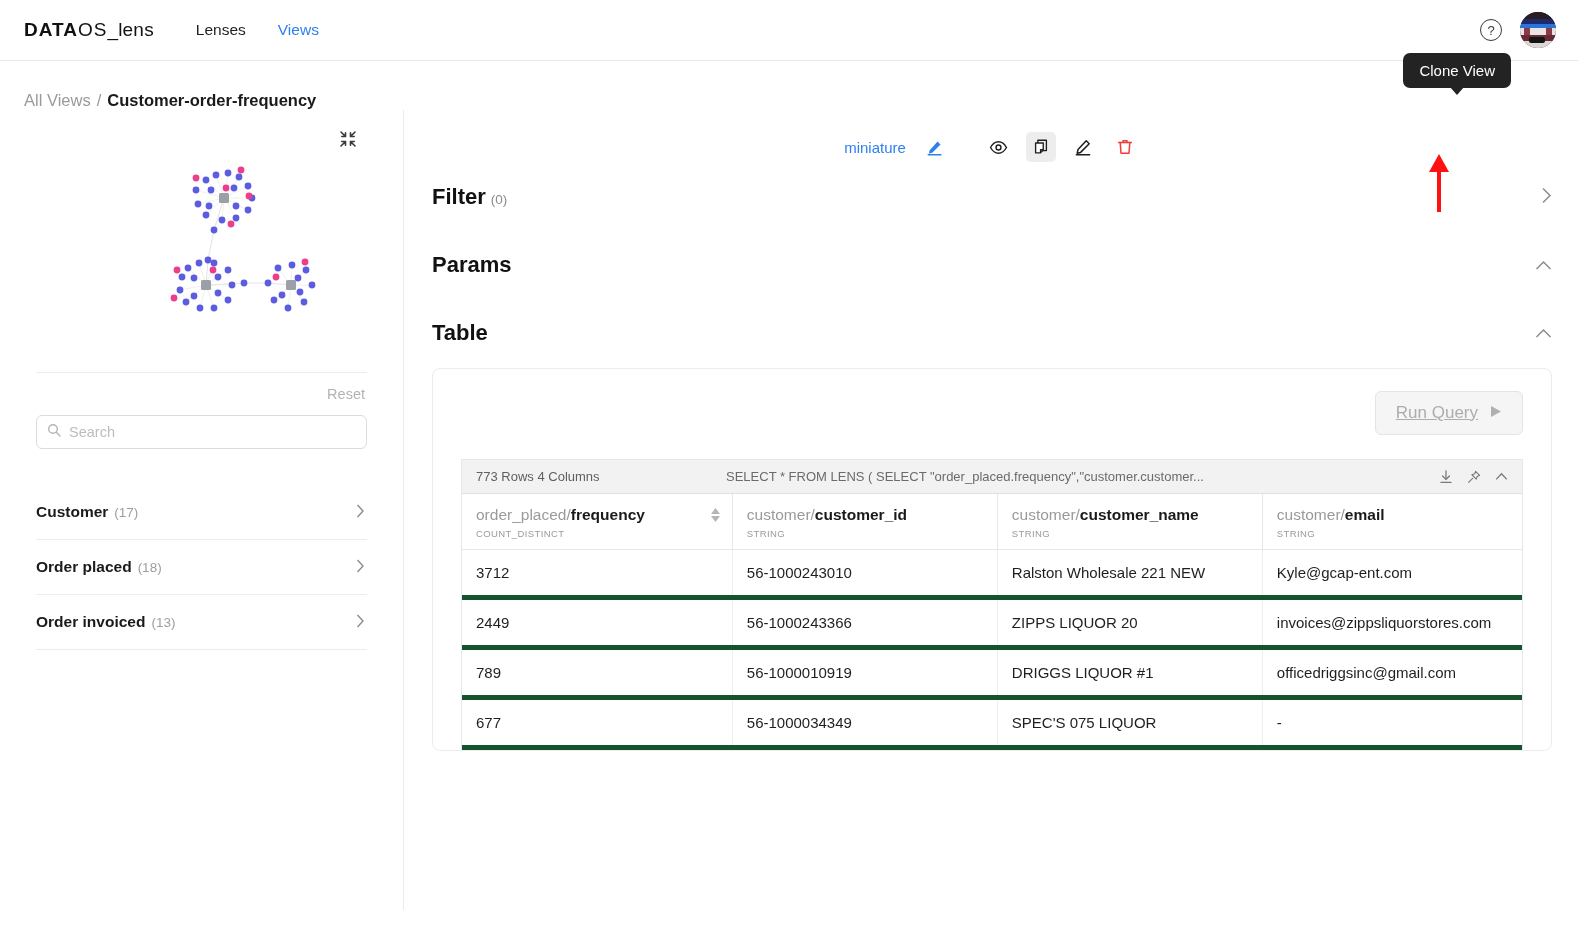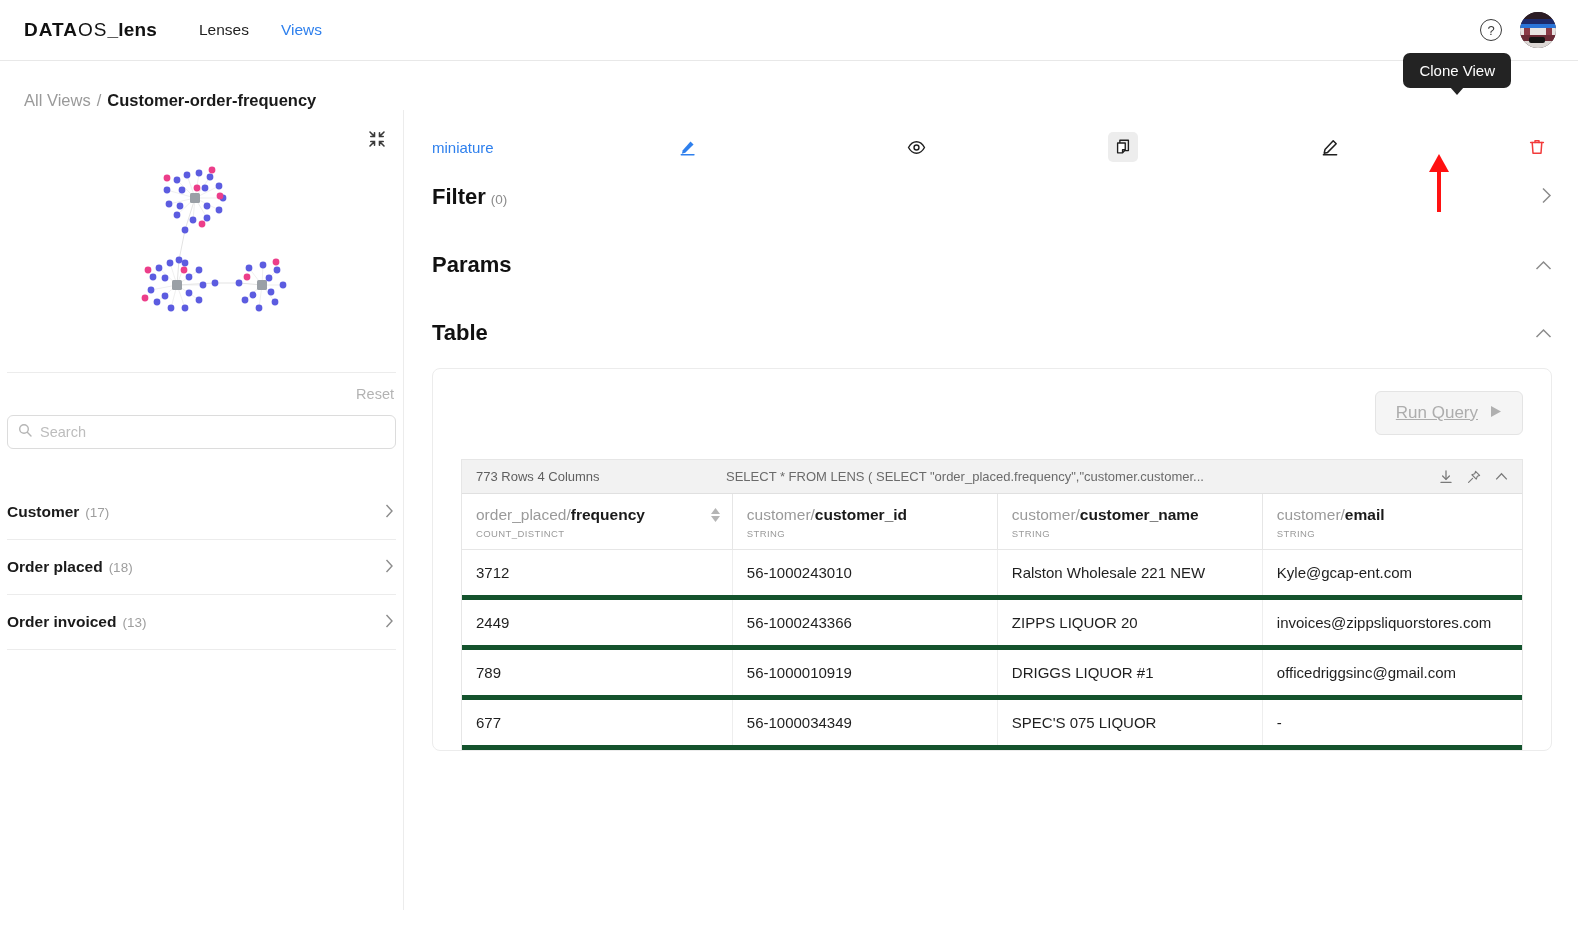--- a/index.html
+++ b/index.html
@@ -22,21 +22,21 @@
   }
   .brand {
     font-size: 19px;
     letter-spacing: 0.2px;
     display: flex;
     align-items: baseline;
     margin-left: 2px;
   }
   .brand .b1 { font-weight: 700; color: #111; letter-spacing: 1px; }
   .brand .b2 { font-weight: 400; color: #111; letter-spacing: 1px; }
-  .brand .b3 { font-weight: 700; color: #111; }
+  .brand .b3 { font-weight: 400; color: #111; }
 
   .navlinks { display: flex; gap: 32px; margin-left: 42px; }
   .navlink {
     font-size: 15.5px; color: #1f1f1f; cursor: pointer;
   }
   .navlink.active { color: #2f80ed; }
 
   .nav-right {
     margin-left: auto; display: flex; align-items: center; gap: 18px;
   }
@@ -62,21 +62,21 @@
   .bc-sep { color: #9a9a9a; }
   .bc-cur { color: #1a1a1a; font-weight: 600; }
 
   
   .body-wrap { display: flex; height: 800px; }
 
   
   .sidebar {
     width: 404px; flex: 0 0 404px;
     border-right: 1px solid #ececec;
-    padding: 0 7px;
+    padding: 0 36px;
     position: relative;
   }
   .graph-box {
     height: 210px; position: relative; margin-top: 10px;
   }
   .shrink-icon {
     position: absolute; right: 10px; top: 10px;
     width: 18px; height: 18px; cursor: pointer;
   }
   .graph-svg { position: absolute; left: 0; top: 0; }
@@ -113,21 +113,21 @@
   .entity-count { font-size: 13.5px; color: #9e9e9e; margin-left: 6px; }
   .entity-chev { margin-left: auto; color: #8c8c8c; font-size: 15px; line-height: 1; }
 
   
   .main {
     flex: 1; padding: 0 26px 0 28px;
     position: relative;
   }
 
   .actions-row {
-    display: flex; align-items: center; justify-content: space-between;
+    display: flex; align-items: center; justify-content: center;
     gap: 12px; padding-top: 22px; position: relative;
   }
   .miniature-link {
     color: #2f80ed; font-size: 15px; cursor: pointer; margin-right: 2px;
   }
   .icon-btn {
     width: 30px; height: 30px; border-radius: 5px;
     display: flex; align-items: center; justify-content: center;
     cursor: pointer;
   }

